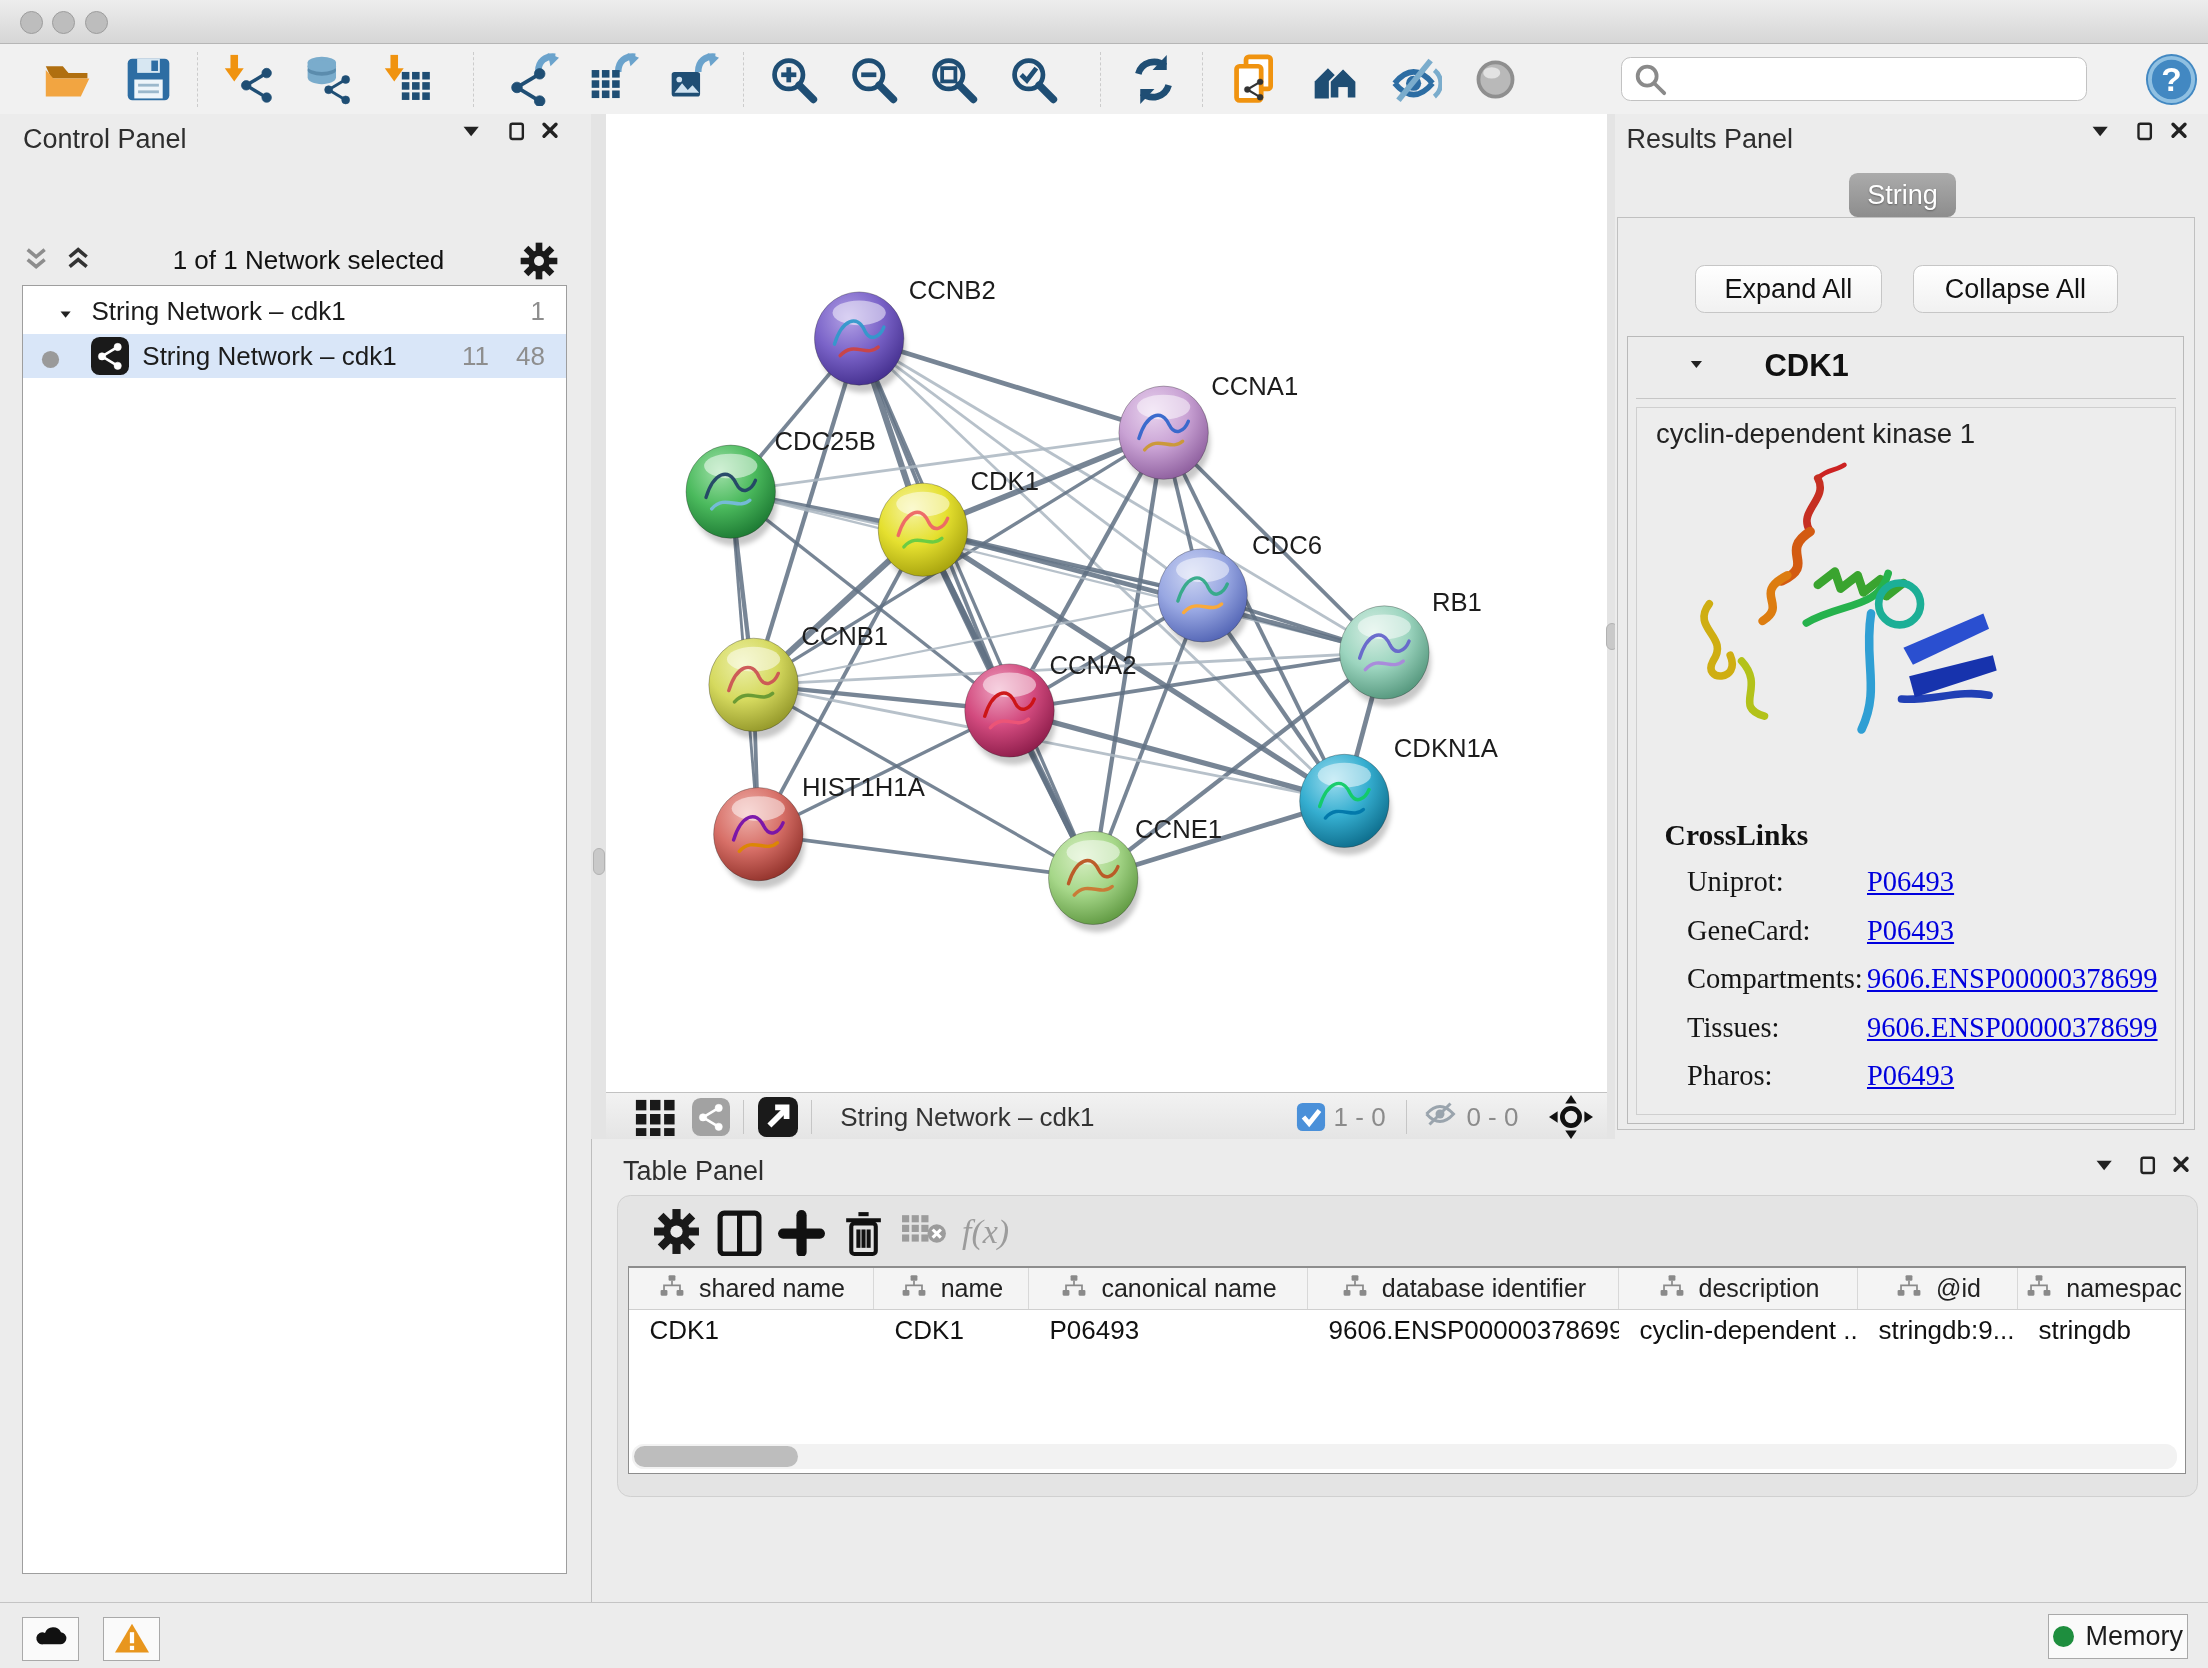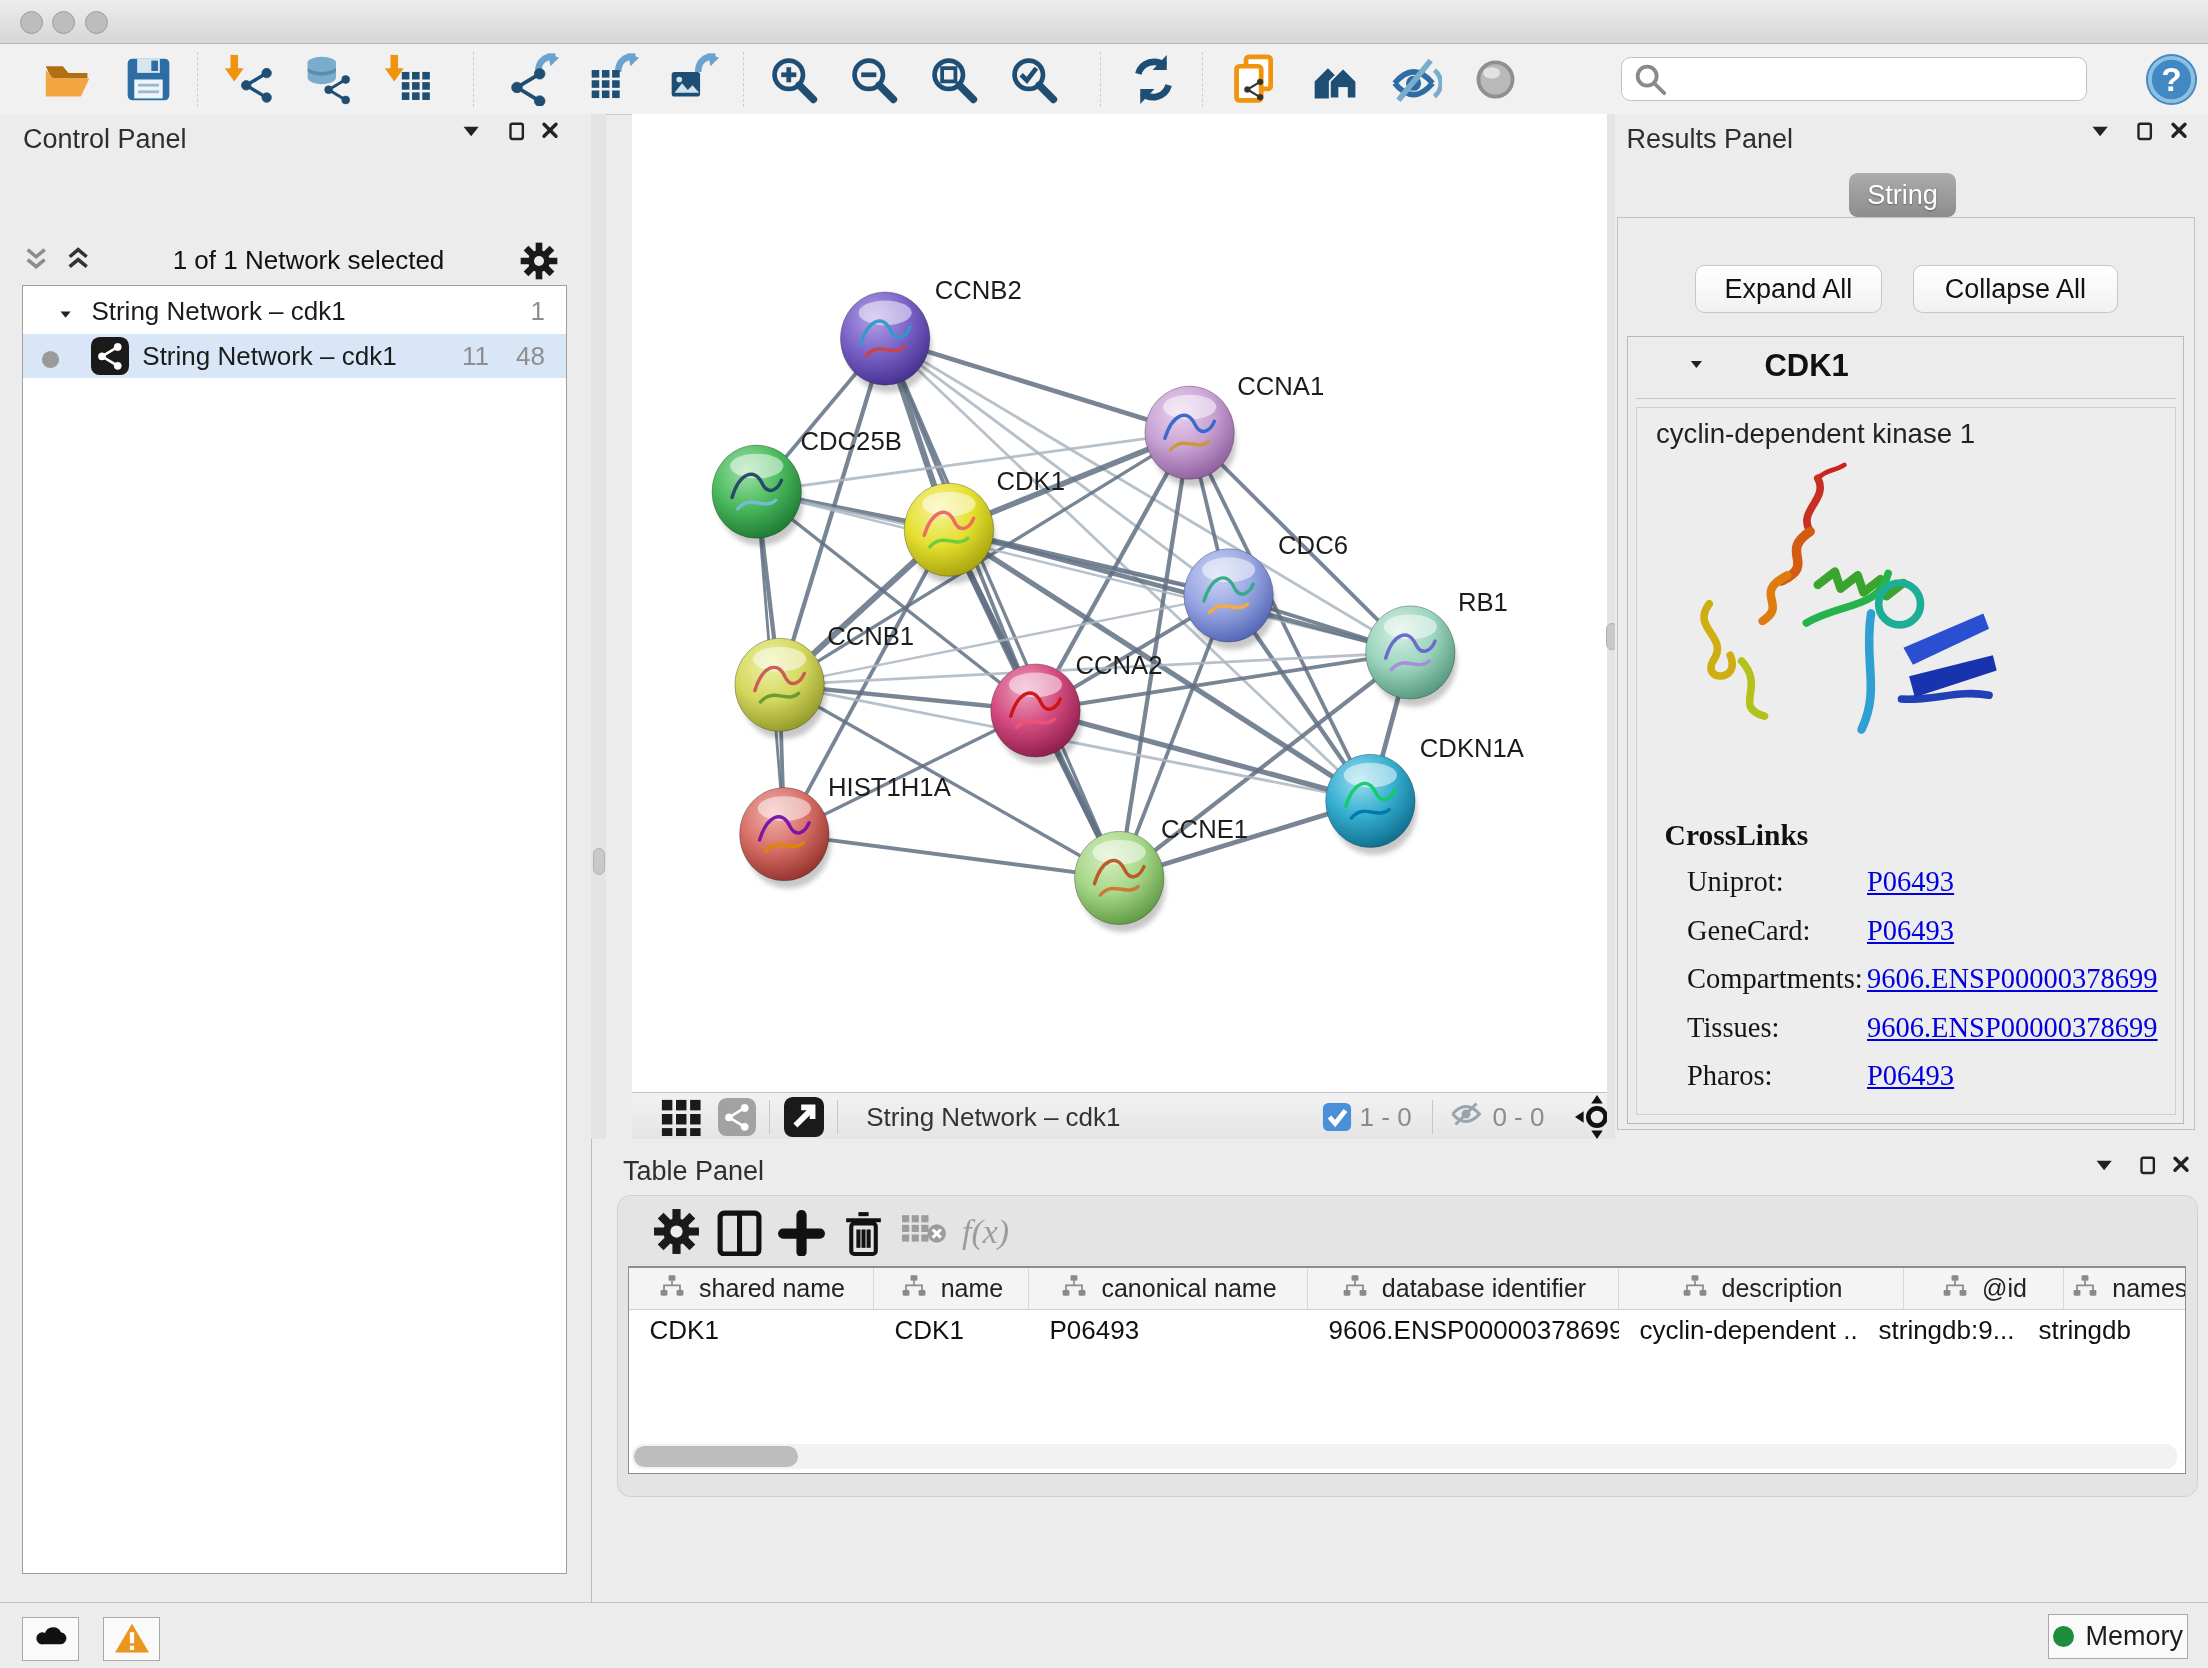--- a/index.html
+++ b/index.html
@@ -42,21 +42,21 @@
     text-shadow:0 1px 1.9px rgba(0,0,0,.35);}
   .cp-sub{position:absolute;left:22px;top:122px;width:545px;height:49px;display:flex;align-items:center;}
   .cp-substatus{flex:1;text-align:center;font-size:26px;color:#111;}
   .treebox{position:absolute;left:22px;top:171px;width:545px;height:1289px;background:#ffffff;
     border:1.9px solid #9e9e9e;box-sizing:border-box;}
   .treerow{position:absolute;left:0;width:100%;height:44px;display:flex;align-items:center;font-size:26px;}
   .treerow.sel{background:#d9e6f8;}
   .treecount{color:#8e8e8e;}
 
   
-  .network-view{left:606px;top:114px;width:1002px;height:1025px;background:#ffffff;margin-left:26px;}
+  .network-view{left:606px;top:114px;width:1002px;height:1025px;background:#ffffff;}
   .netbar{position:absolute;left:0;top:978px;width:1002px;height:48px;
     background:linear-gradient(#f2f2f2,#e4e4e4);border-top:1px solid #c2c2c2;display:flex;align-items:center;}
   .nb-sep{height:34px;border-left:1px solid #c6c6c6;margin:0 13.3px;}
   .nb-name{font-size:26px;color:#333;margin-left:15px;}
   .nb-num{font-size:26px;color:#8b8b8b;margin:0 7.6px;}
   .divider{background:#e4e4e4;}
   .handle{position:absolute;background:#c9c9c9;border-radius:7.6px;border:1px solid #b2b2b2;}
 
   
   .results-panel{left:1615px;top:114px;width:593px;height:1025px;background:#ececec;}
@@ -863,21 +863,21 @@
               <span style="width:32px;height:28.5px;display:inline-block"><svg width="100%" height="100%" viewBox="0 0 50 50" preserveAspectRatio="xMidYMid meet">
                   <g fill="#8a8a8a">
                     <rect x="19" y="2" width="12" height="10" rx="2"></rect>
                     <rect x="5" y="28" width="12" height="10" rx="2"></rect>
                     <rect x="33" y="28" width="12" height="10" rx="2"></rect>
                   </g>
                   <path d="M25 12 v8 M11 28 v-8 h28 v8" stroke="#8a8a8a" stroke-width="3" fill="none"></path>
                 </svg></span>
               <span>database identifier</span>
             </div>
-            <div class="th" style="width: 285px;">
+            <div class="th" style="width: 239px;">
               <span style="width:32px;height:28.5px;display:inline-block"><svg width="100%" height="100%" viewBox="0 0 50 50" preserveAspectRatio="xMidYMid meet">
                   <g fill="#8a8a8a">
                     <rect x="19" y="2" width="12" height="10" rx="2"></rect>
                     <rect x="5" y="28" width="12" height="10" rx="2"></rect>
                     <rect x="33" y="28" width="12" height="10" rx="2"></rect>
                   </g>
                   <path d="M25 12 v8 M11 28 v-8 h28 v8" stroke="#8a8a8a" stroke-width="3" fill="none"></path>
                 </svg></span>
               <span>description</span>
             </div>

